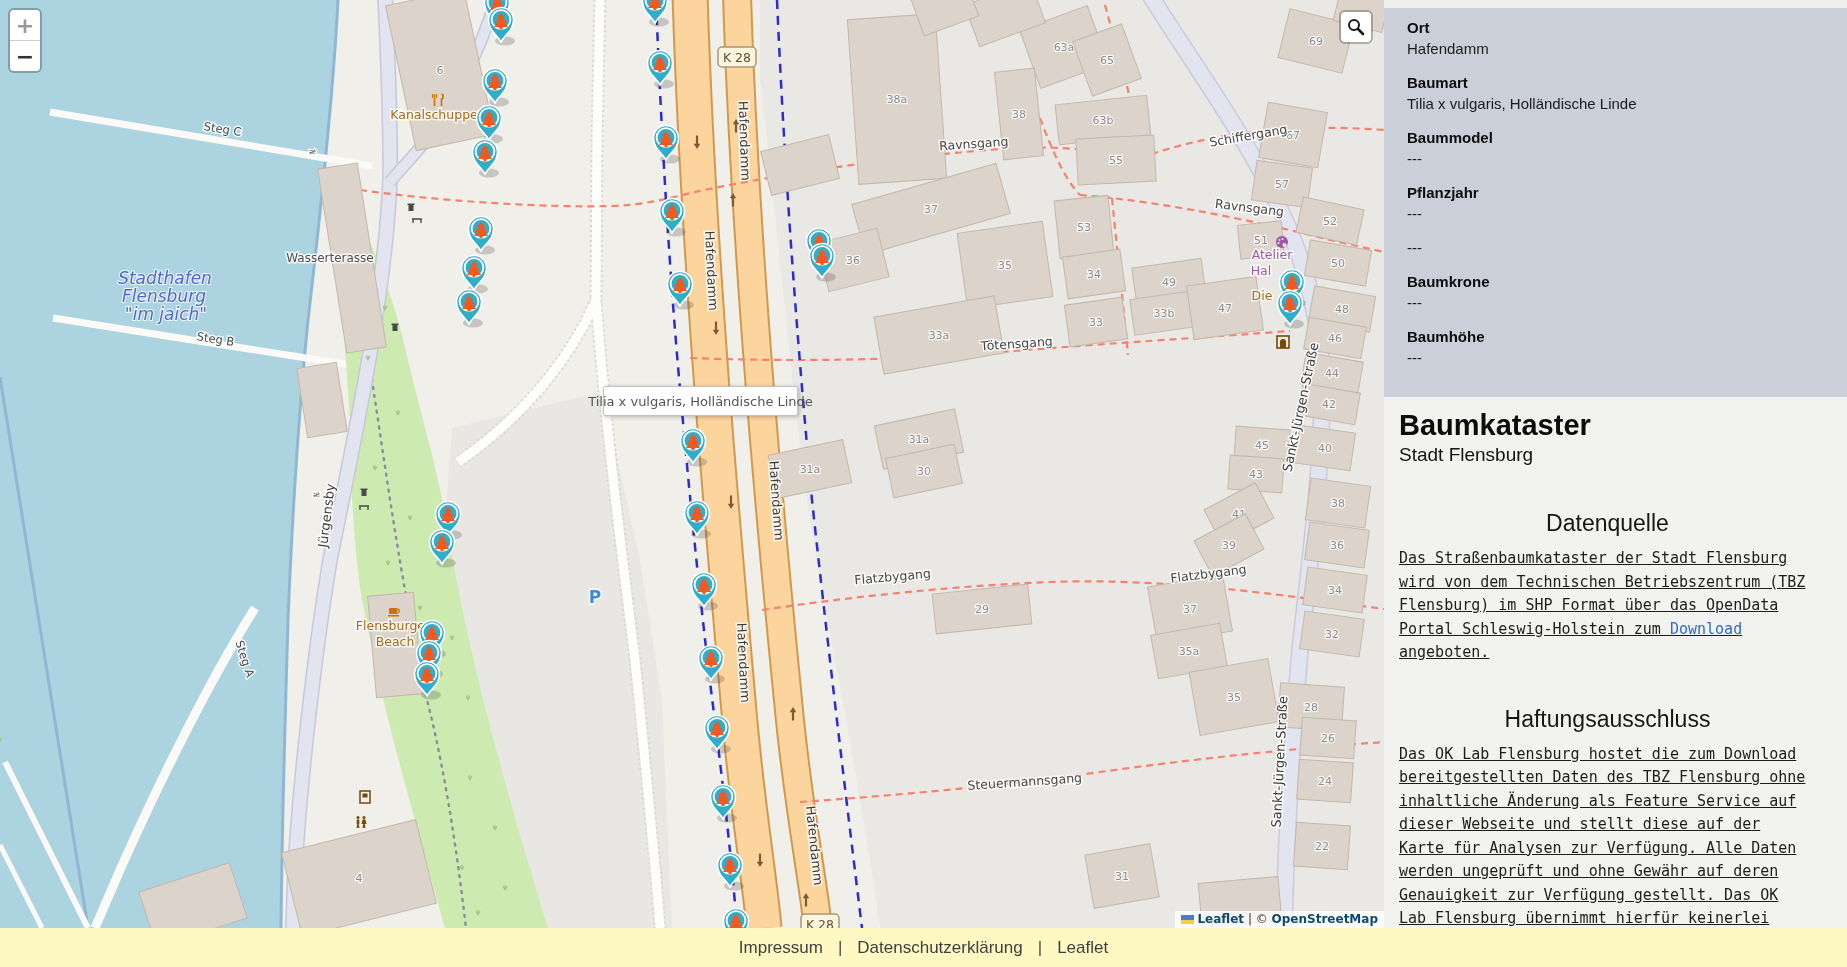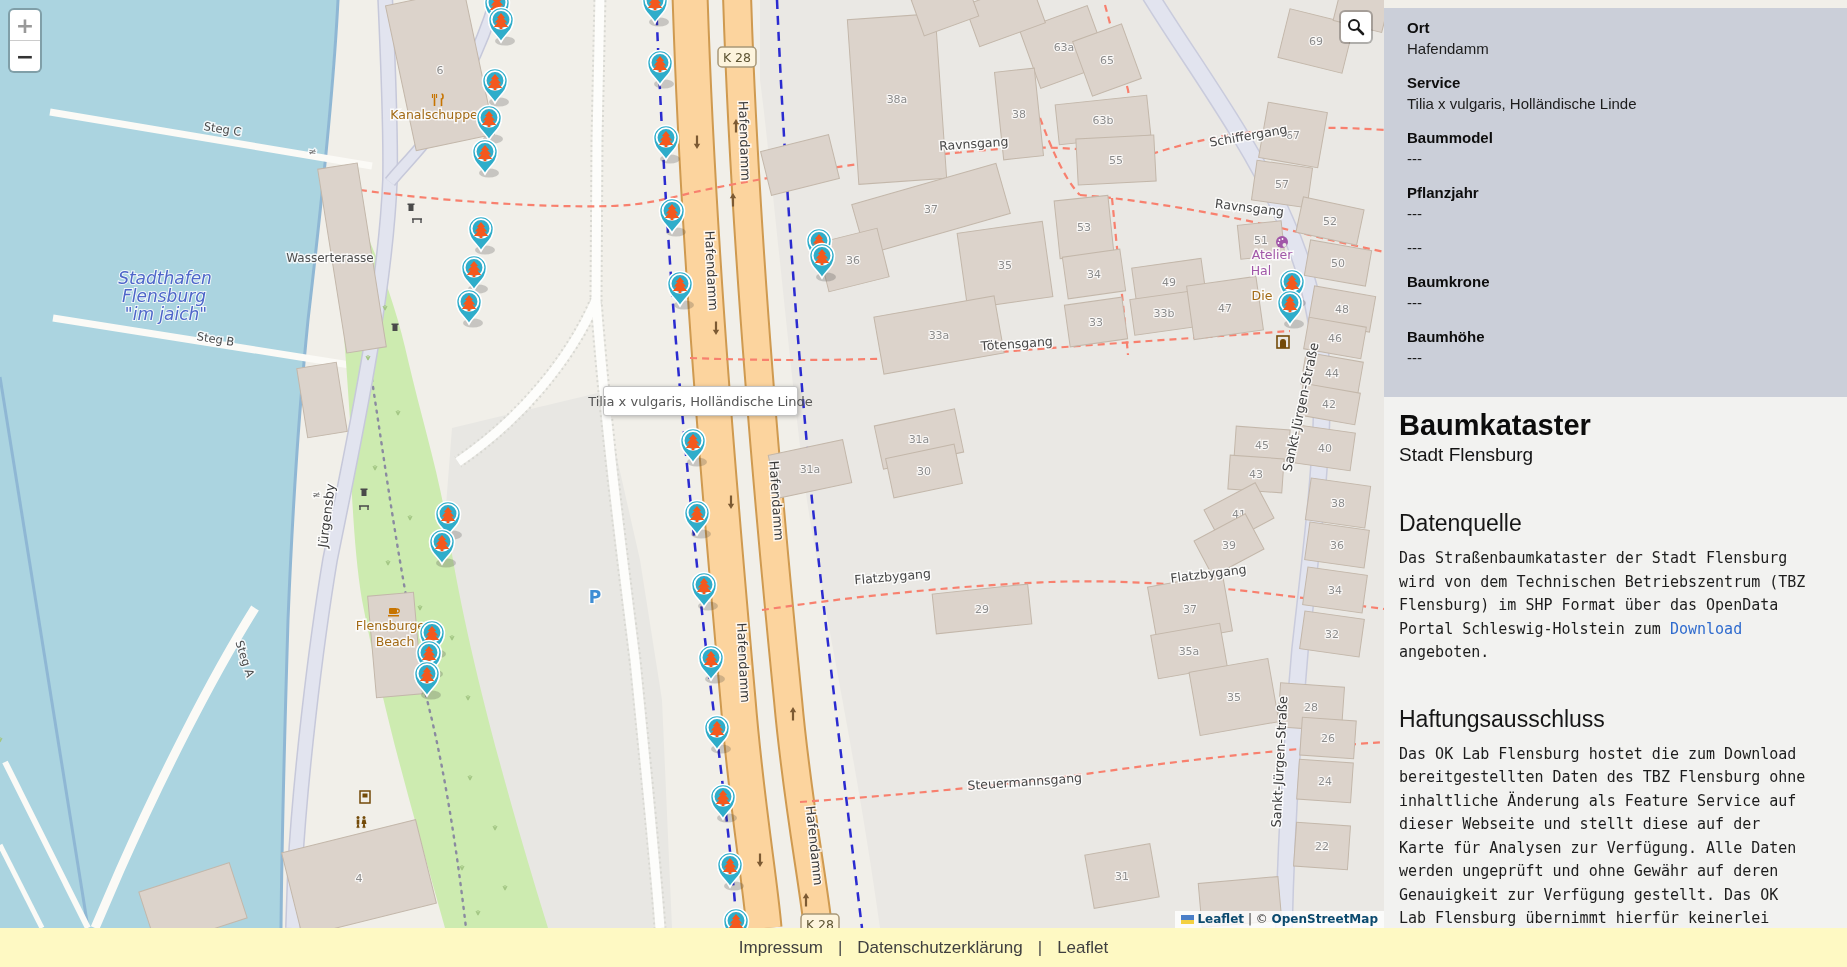--- a/index.html
+++ b/index.html
@@ -43,23 +43,23 @@
   
   #info-panel{position:absolute;left:1384px;top:0;width:463px;height:397px;background:#cbcfd9;
      padding:9px 15px 0 23px;box-sizing:border-box;overflow:hidden;margin-top:8px;}
   .field{margin-bottom:13px;}
   .field .lbl{font-size:15px;font-weight:bold;color:#0d0d0d;line-height:21px;}
   .field .val{font-size:15px;color:#1c1c1c;line-height:21px;}
   #about-panel{position:absolute;left:1384px;top:397px;width:463px;height:531px;background:#f2f2f0;
      padding:12px 31px 0 15px;box-sizing:border-box;overflow:hidden;}
   #about-title{font-size:29px;font-weight:bold;color:#0c0c0c;line-height:32px;}
   #about-subtitle{font-size:19px;color:#141414;line-height:28px;}
-  .sec-heading{font-size:23px;color:#161616;line-height:28px;margin-top:40px;}
+  .sec-heading{font-size:23px;color:#161616;line-height:28px;margin-top:40px;text-align:center;}
   .sec-text{margin-top:10px;width:412px;font-family:"DejaVu Sans Mono",monospace;font-size:15px;
-     line-height:23.5px;color:#1d1d1d;white-space:normal;word-spacing:normal;}
+     line-height:23.5px;color:#1d1d1d;white-space:normal;word-spacing:normal;text-decoration:underline;}
   .sec-text a{color:#2f6bce;text-decoration:none;cursor:pointer;}
   
   #footer{position:absolute;left:0;top:928px;width:1847px;height:39px;background:#fef9c3;
      display:flex;align-items:center;justify-content:center;gap:15px;font-size:17px;color:#3f3f3f;}
   #footer a{color:#3f3f3f;text-decoration:none;cursor:pointer;}
   #footer .sep{color:#4a4a4a;}
 </style>
 </head>
 <body>
 
@@ -556,21 +556,21 @@
       <span class="ua-flag"><span class="b"></span><span class="y"></span></span><a>Leaflet</a><span> | © </span><a>OpenStreetMap</a>
     </div>
   </div>
 
   <div id="info-panel">
       <div class="field">
         <div class="lbl">Ort</div>
         <div class="val">Hafendamm</div>
       </div>
       <div class="field">
-        <div class="lbl">Service</div>
+        <div class="lbl">Baumart</div>
         <div class="val">Tilia x vulgaris, Holländische Linde</div>
       </div>
       <div class="field">
         <div class="lbl">Baummodel</div>
         <div class="val">---</div>
       </div>
       <div class="field">
         <div class="lbl">Pflanzjahr</div>
         <div class="val">---</div>
       </div>

